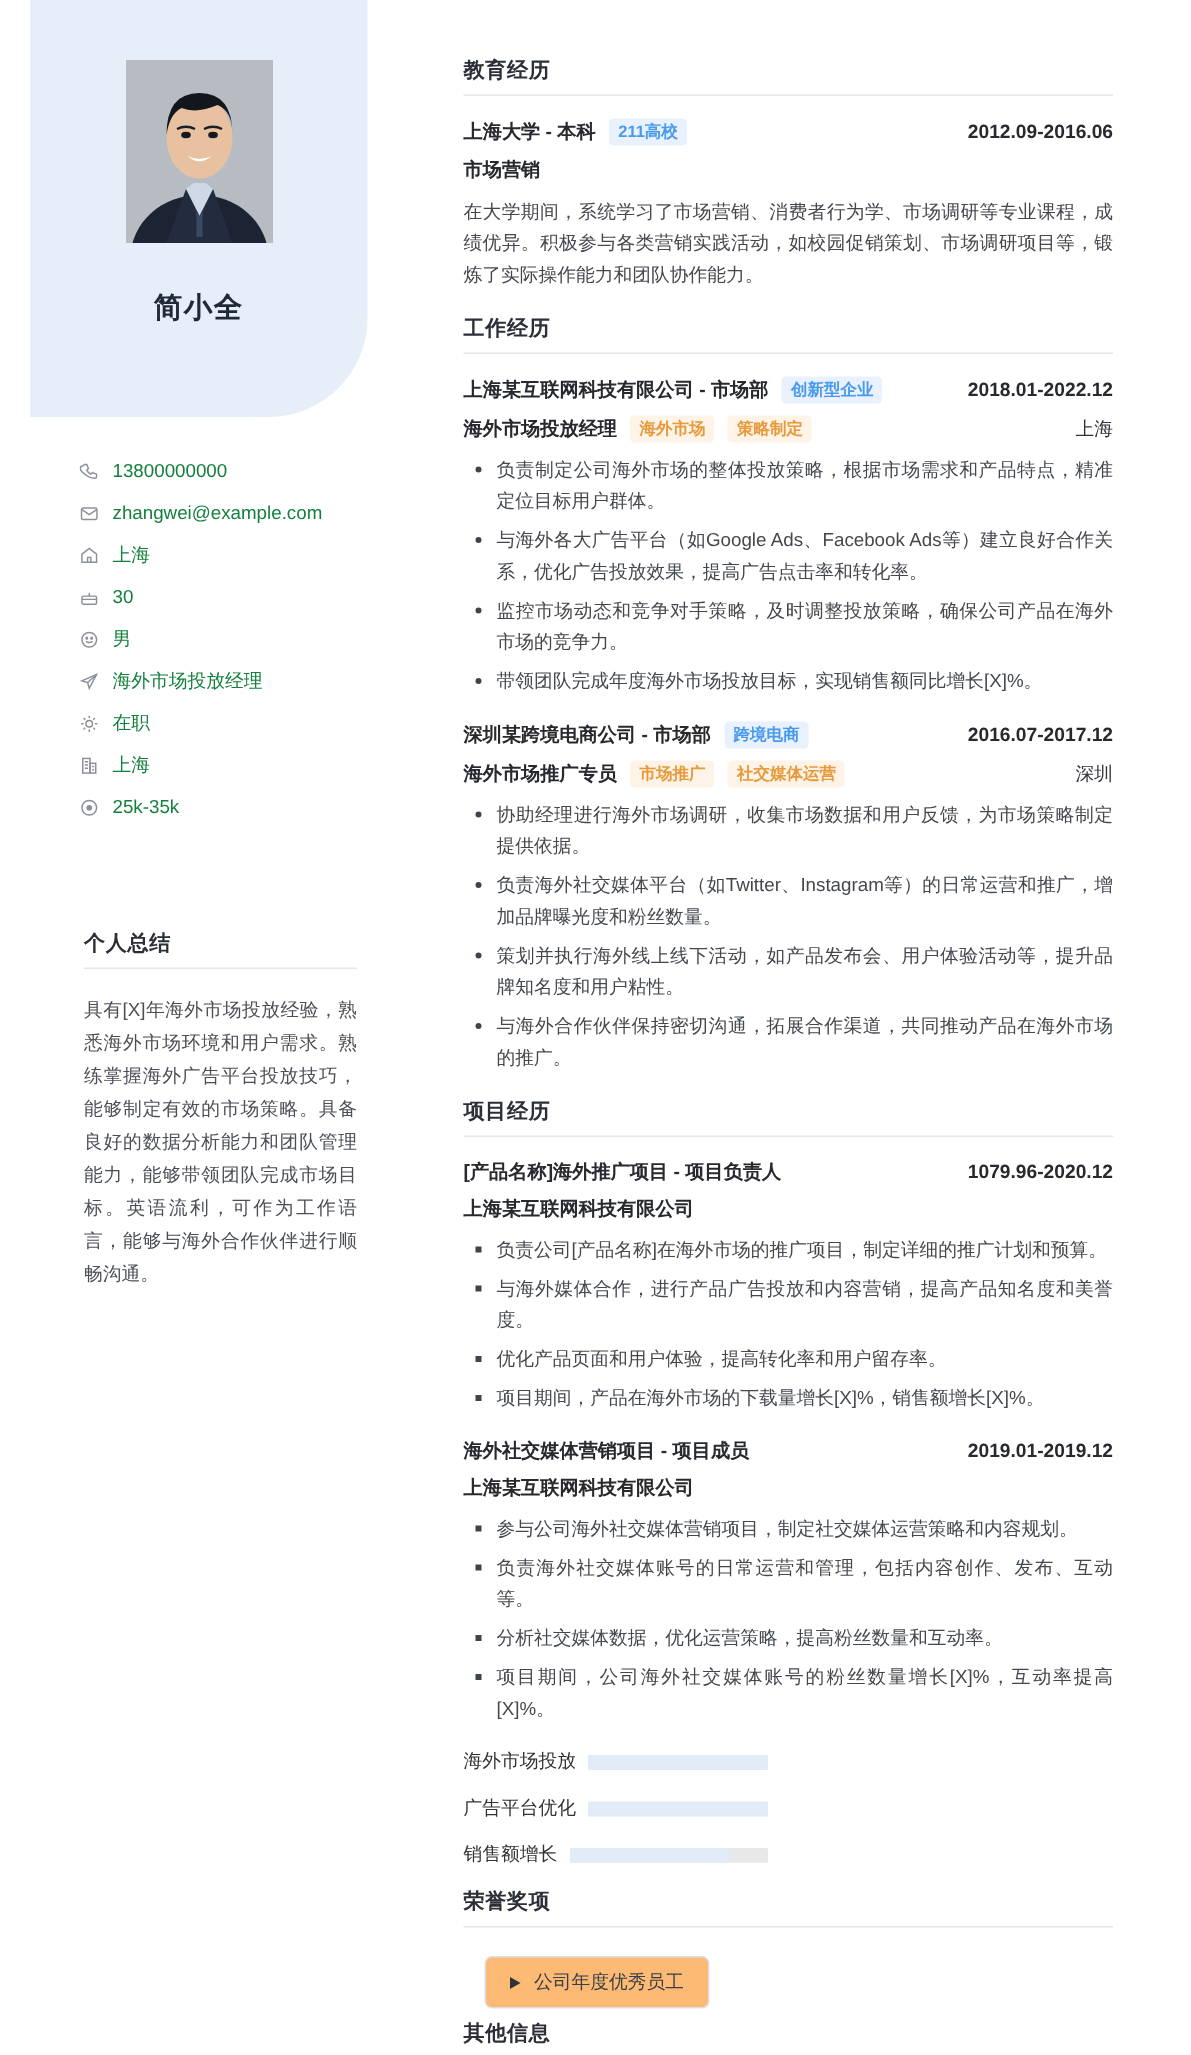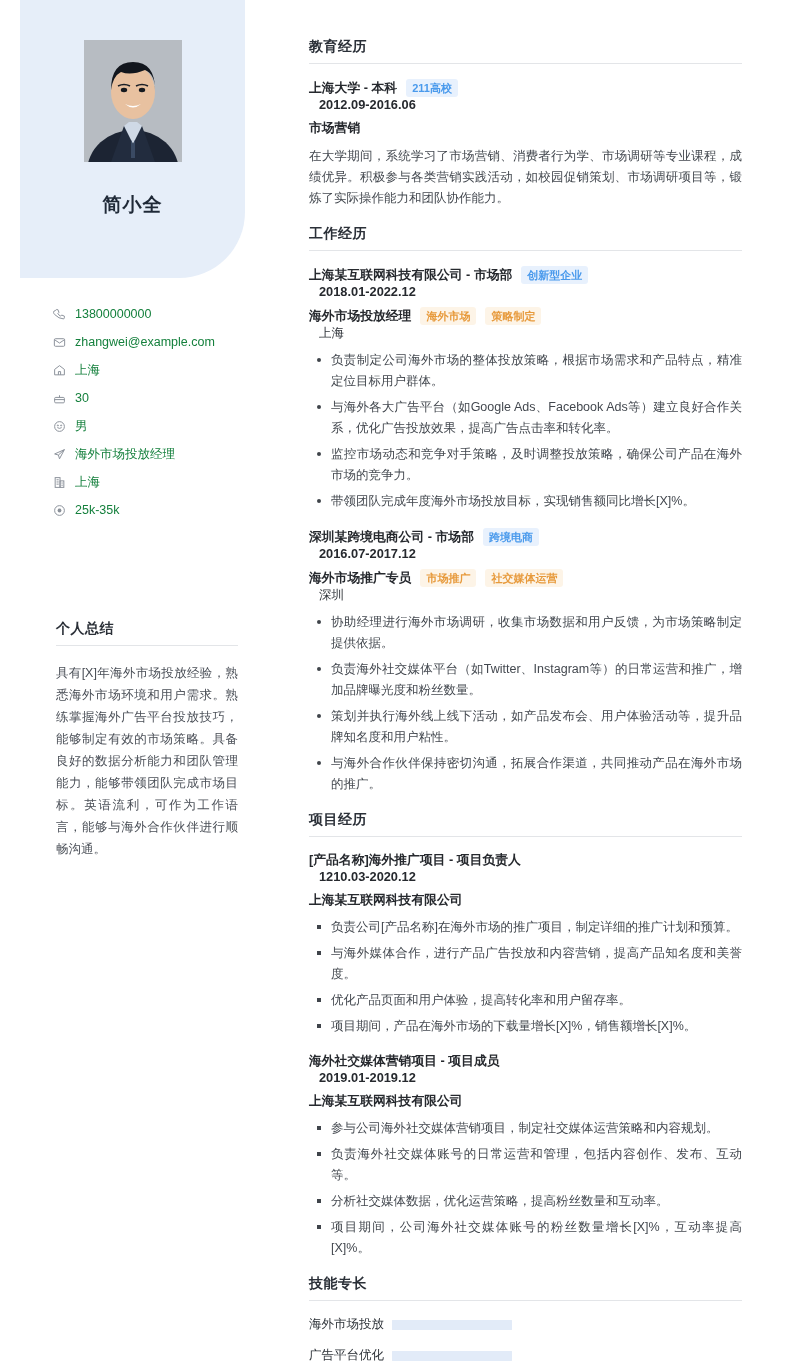--- a/index.html
+++ b/index.html
@@ -50,21 +50,21 @@
   .summary-text { font-size: 12.5px; line-height: 22px; color: #4a4f57; text-align: justify; }
 
   
   .main { flex: 1; padding: 38px 52px 0 26px; }
   .section { margin-bottom: 6px; }
   .section-title {
     font-size: 14px; font-weight: 700; color: #2b3038; letter-spacing: .5px;
     padding-bottom: 7px; border-bottom: 1px solid #e3e5e8; margin-bottom: 15px;
   }
   .entry { margin-bottom: 16px; }
-  .entry-row { display: flex; align-items: baseline; justify-content: space-between; margin-bottom: 8px; flex-direction: column; }
+  .entry-row { display: flex; align-items: baseline; justify-content: space-between; margin-bottom: 8px; }
   .entry-left { display: flex; align-items: center; flex-wrap: wrap; gap: 9px; min-width: 0; }
   .entry-main { font-size: 12.8px; font-weight: 700; color: #26292e; }
   .entry-date { font-size: 12.8px; font-weight: 700; color: #26292e; white-space: nowrap; padding-left: 10px; }
   .entry-right-plain { font-size: 12.5px; color: #30343a; white-space: nowrap; padding-left: 10px; }
   .sub { font-size: 12.8px; font-weight: 700; color: #26292e; }
   .tag { font-size: 11px; padding: 1px 6px; border-radius: 3px; white-space: nowrap; line-height: 16px; display: inline-block; font-weight: bold; }
   .tag-blue { background: #e8f1fd; color: #4a9aec; }
   .tag-orange { background: #fdf4e7; color: #e79a3c; }
 
   .desc { font-size: 12.5px; line-height: 21px; color: #43484f; text-align: justify; margin-bottom: 4px; }
@@ -175,20 +175,29 @@
             <svg viewBox="0 0 24 24" fill="none" stroke="currentColor" stroke-width="1.8">
               <path d="M21 3 L3 11 L10 13 L12 20 Z"></path>
               <path d="M10 13 L21 3"></path>
             </svg>
           </span>
         <span class="val">海外市场投放经理</span>
       </div>
       <div class="contact-item">
         <span class="ico">
             <svg viewBox="0 0 24 24" fill="none" stroke="currentColor" stroke-width="1.8">
+              <circle cx="12" cy="12" r="4"></circle>
+              <path d="M12 2 L12 5 M12 19 L12 22 M2 12 L5 12 M19 12 L22 12 M5 5 L7 7 M17 17 L19 19 M19 5 L17 7 M7 17 L5 19"></path>
+            </svg>
+          </span>
+        <span class="val">在职</span>
+      </div>
+      <div class="contact-item">
+        <span class="ico">
+            <svg viewBox="0 0 24 24" fill="none" stroke="currentColor" stroke-width="1.8">
               <rect x="4" y="3" width="9" height="18"></rect>
               <rect x="13" y="9" width="7" height="12"></rect>
               <path d="M6.5 7 L10.5 7 M6.5 11 L10.5 11 M6.5 15 L10.5 15 M15.5 13 L18 13 M15.5 17 L18 17"></path>
             </svg>
           </span>
         <span class="val">上海</span>
       </div>
       <div class="contact-item">
         <span class="ico">
             <svg viewBox="0 0 24 24" fill="none" stroke="currentColor" stroke-width="1.8">
@@ -274,21 +283,21 @@
         </ul>
       </div>
     </section>
 
     <section class="section">
       <div class="section-title">项目经历</div>
 
       <div class="entry">
         <div class="entry-row">
           <span class="entry-main">[产品名称]海外推广项目 - 项目负责人</span>
-          <span class="entry-date">1210.03-2020.12</span>
+          <span class="entry-date">1079.96-2020.12</span>
         </div>
         <div class="sub" style="margin-bottom:8px;">上海某互联网科技有限公司</div>
         <ul class="bullets square">
           <li>负责公司[产品名称]在海外市场的推广项目，制定详细的推广计划和预算。</li>
           <li>与海外媒体合作，进行产品广告投放和内容营销，提高产品知名度和美誉度。</li>
           <li>优化产品页面和用户体验，提高转化率和用户留存率。</li>
           <li>项目期间，产品在海外市场的下载量增长[X]%，销售额增长[X]%。</li>
         </ul>
       </div>
 
@@ -301,36 +310,35 @@
         <ul class="bullets square">
           <li>参与公司海外社交媒体营销项目，制定社交媒体运营策略和内容规划。</li>
           <li>负责海外社交媒体账号的日常运营和管理，包括内容创作、发布、互动等。</li>
           <li>分析社交媒体数据，优化运营策略，提高粉丝数量和互动率。</li>
           <li>项目期间，公司海外社交媒体账号的粉丝数量增长[X]%，互动率提高[X]%。</li>
         </ul>
       </div>
     </section>
 
     <section class="section" style="margin-bottom:14px;">
-      <div class="section-title">技能专长</div>
       <div class="skills-grid">
         <div class="skill">
           <span class="skill-name">海外市场投放</span>
           <span class="skill-bar">
             <span class="skill-fill" style="width:100%"></span>
           </span>
         </div>
         <div class="skill">
           <span class="skill-name">广告平台优化</span>
           <span class="skill-bar">
             <span class="skill-fill" style="width:100%"></span>
           </span>
         </div>
         <div class="skill">
-          <span class="skill-name">在大学期间</span>
+          <span class="skill-name">销售额增长</span>
           <span class="skill-bar">
             <span class="skill-fill" style="width:80%"></span>
           </span>
         </div>
       </div>
     </section>
 
     <section class="section">
       <div class="section-title">荣誉奖项</div>
       <div class="honor-list">

